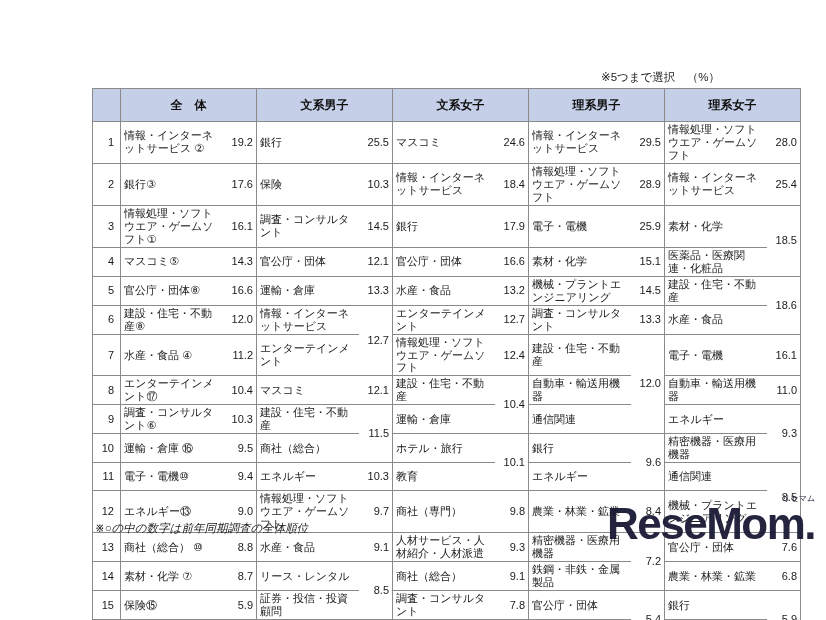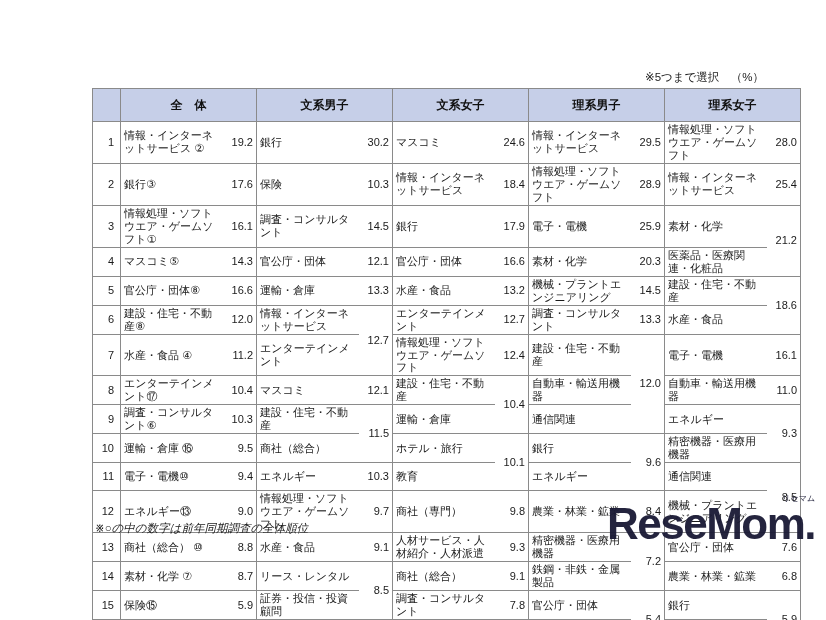--- a/index.html
+++ b/index.html
@@ -9,21 +9,21 @@
     --wm:#191934;
   }
   html,body{margin:0;padding:0;}
   body{
     width:826px;height:620px;overflow:hidden;position:relative;
     background:#ffffff;color:var(--text);
     font-family:"Liberation Sans","DejaVu Sans",sans-serif;
   }
   .top-note{
     position:absolute;top:70px;left:601px;
-    font-size:11.5px;color:#222;white-space:nowrap;margin-left:44px;
+    font-size:11.5px;color:#222;white-space:nowrap;
   }
   table.ranking{
     position:absolute;top:88px;left:92px;
     border-collapse:collapse;table-layout:fixed;width:708px;
   }
   table.ranking th{
     background:var(--header-bg);
     border:1px solid var(--border);
     font-size:12px;font-weight:bold;text-align:center;
     height:20px;padding:6px 0;color:#101010;
@@ -93,21 +93,21 @@
         <th colspan="2">理系男子</th>
         <th colspan="2">理系女子</th>
       </tr>
   </thead>
   <tbody id="table-body">
       <tr>
         <td class="rank">1</td>
         <td class="name">情報・インターネットサービス ②</td>
         <td class="value" rowspan="1">19.2</td>
         <td class="name">銀行</td>
-        <td class="value" rowspan="1">30.2</td>
+        <td class="value" rowspan="1">25.5</td>
         <td class="name">マスコミ</td>
         <td class="value" rowspan="1">24.6</td>
         <td class="name">情報・インターネットサービス</td>
         <td class="value" rowspan="1">29.5</td>
         <td class="name">情報処理・ソフトウエア・ゲームソフト</td>
         <td class="value" rowspan="1">28.0</td>
       </tr>
       <tr>
         <td class="rank">2</td>
         <td class="name">銀行③</td>
@@ -125,32 +125,32 @@
         <td class="rank">3</td>
         <td class="name">情報処理・ソフトウエア・ゲームソフト①</td>
         <td class="value" rowspan="1">16.1</td>
         <td class="name">調査・コンサルタント</td>
         <td class="value" rowspan="1">14.5</td>
         <td class="name">銀行</td>
         <td class="value" rowspan="1">17.9</td>
         <td class="name">電子・電機</td>
         <td class="value" rowspan="1">25.9</td>
         <td class="name">素材・化学</td>
-        <td class="value" rowspan="2">21.2</td>
+        <td class="value" rowspan="2">18.5</td>
       </tr>
       <tr>
         <td class="rank">4</td>
         <td class="name">マスコミ⑤</td>
         <td class="value" rowspan="1">14.3</td>
         <td class="name">官公庁・団体</td>
         <td class="value" rowspan="1">12.1</td>
         <td class="name">官公庁・団体</td>
         <td class="value" rowspan="1">16.6</td>
         <td class="name">素材・化学</td>
-        <td class="value" rowspan="1">20.3</td>
+        <td class="value" rowspan="1">15.1</td>
         <td class="name">医薬品・医療関連・化粧品</td>
       </tr>
       <tr>
         <td class="rank">5</td>
         <td class="name">官公庁・団体⑧</td>
         <td class="value" rowspan="1">16.6</td>
         <td class="name">運輸・倉庫</td>
         <td class="value" rowspan="1">13.3</td>
         <td class="name">水産・食品</td>
         <td class="value" rowspan="1">13.2</td>

